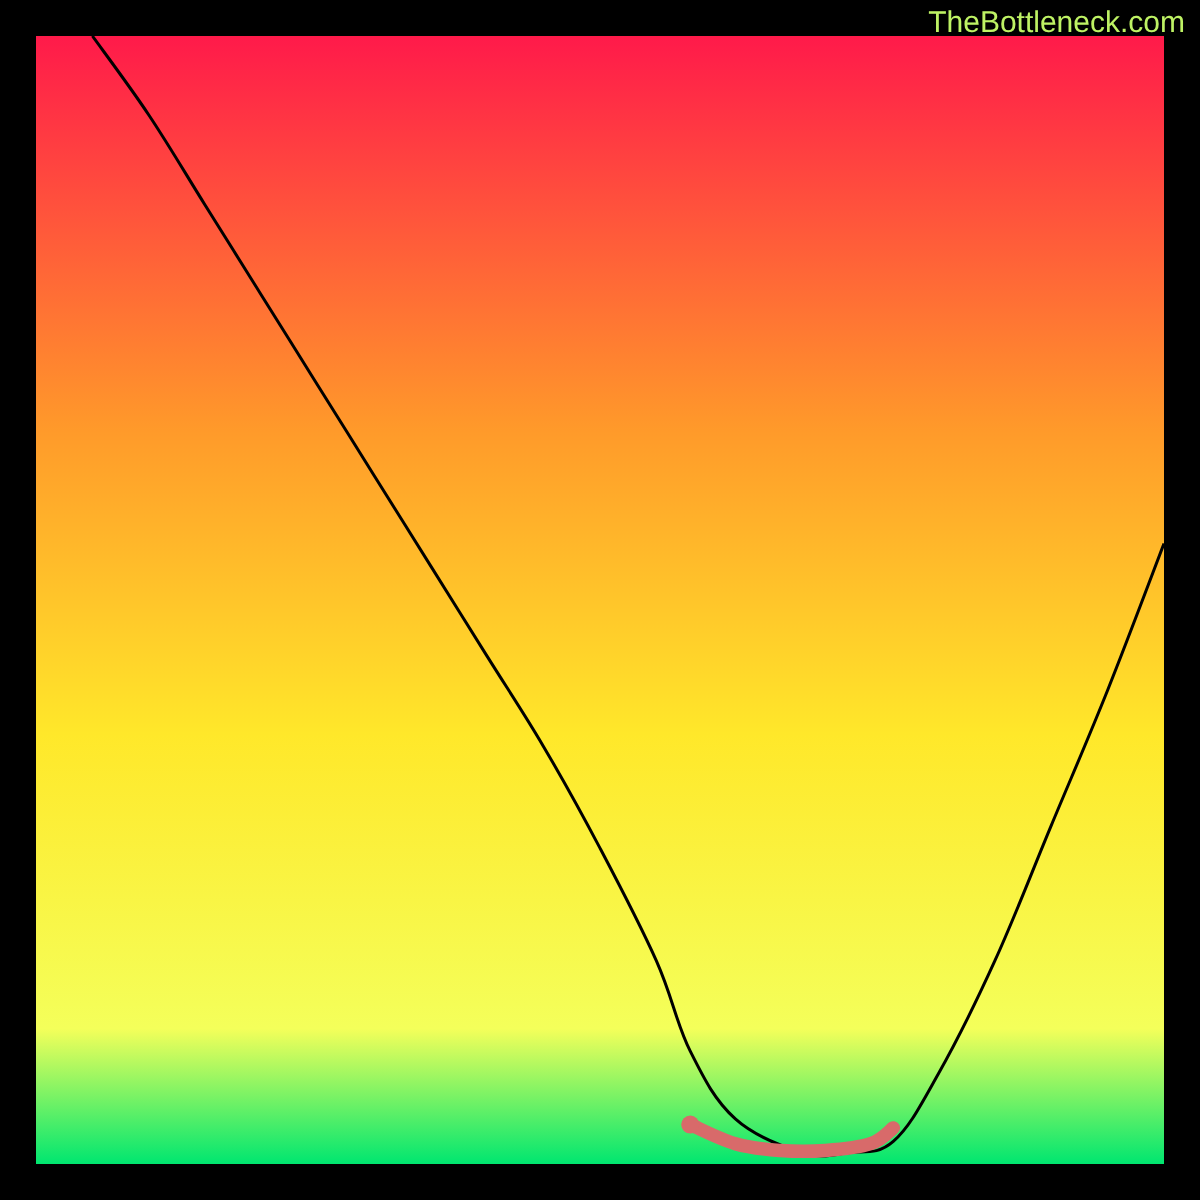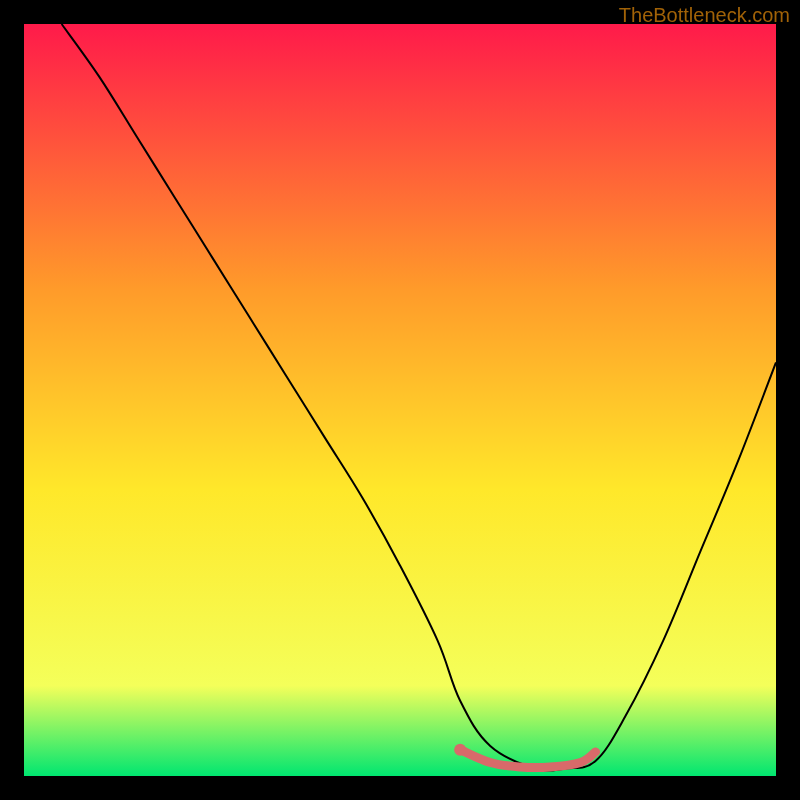--- a/index.html
+++ b/index.html
@@ -8,21 +8,21 @@
     width: 800px;
     height: 800px;
     background: #000;
     position: relative;
     font-family: Arial, sans-serif;
   }
   .watermark {
     position: absolute;
     top: 4px;
     right: 10px;
-    color: #a16207;
+    color: #bef264;
     font-size: 20px;
     z-index: 10;
     text-align: right;
   }
   .plot-area {
     position: absolute;
     left: 24px;
     top: 24px;
     width: 752px;
     height: 752px;

